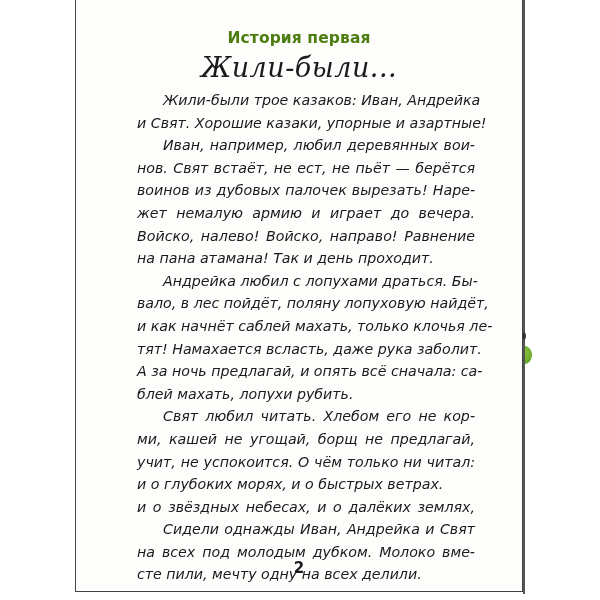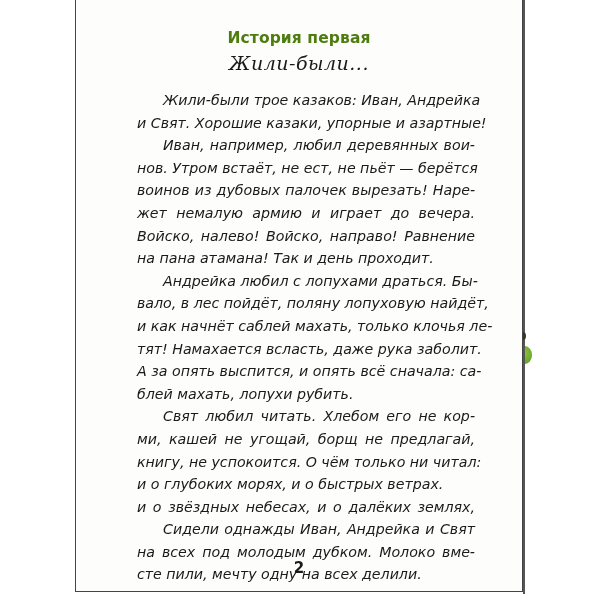--- a/index.html
+++ b/index.html
@@ -38,21 +38,21 @@
       color: #4d7c0f;
     }
     .story-title {
       position: absolute;
       left: 0;
       right: 0;
       top: 53px;
       text-align: center;
       font-family: "DejaVu Serif", serif;
       font-style: italic;
-      font-size: 19px;
+      font-size: 27px;
       color: #1a1a1a;
       letter-spacing: 0.5px;
     }
     .body-text {
       position: absolute;
       left: 61px;
       top: 90px;
       width: 338px;
       font-family: "DejaVu Sans", sans-serif;
       font-size: 14.2px;
@@ -123,38 +123,38 @@
   <div class="chapter-label">История первая</div>
   <div class="story-title">Жили-были...</div>
 
   <div class="body-text">
     <p class="para">
       <span class="line first">Жили-были трое казаков: Иван, Андрейка</span>
       <span class="line last">и Свят. Хорошие казаки, упорные и азартные!</span>
     </p>
     <p class="para">
       <span class="line first">Иван, например, любил деревянных вои-</span>
-      <span class="line">нов. Утром встаёт, не ест, не пьёт — берётся</span>
+      <span class="line">нов. Свят встаёт, не ест, не пьёт — берётся</span>
       <span class="line">воинов из дубовых палочек вырезать! Наре-</span>
       <span class="line">жет немалую армию и играет до вечера.</span>
       <span class="line">Войско, налево! Войско, направо! Равнение</span>
       <span class="line last">на пана атамана! Так и день проходит.</span>
     </p>
     <p class="para">
       <span class="line first">Андрейка любил с лопухами драться. Бы-</span>
       <span class="line">вало, в лес пойдёт, поляну лопуховую найдёт,</span>
       <span class="line">и как начнёт саблей махать, только клочья ле-</span>
       <span class="line">тят! Намахается всласть, даже рука заболит.</span>
-      <span class="line">А за опять выспится, и опять всё сначала: са-</span>
+      <span class="line">А за ночь предлагай, и опять всё сначала: са-</span>
       <span class="line last">блей махать, лопухи рубить.</span>
     </p>
     <p class="para">
       <span class="line first">Свят любил читать. Хлебом его не кор-</span>
       <span class="line">ми, кашей не угощай, борщ не предлагай,</span>
-      <span class="line">книгу, не успокоится. О чём только ни читал:</span>
+      <span class="line">учит, не успокоится. О чём только ни читал:</span>
       <span class="line last">и о глубоких морях, и о быстрых ветрах.</span>
       <span class="line">и о звёздных небесах, и о далёких землях,</span>
     </p>
     <p class="para">
       <span class="line first">Сидели однажды Иван, Андрейка и Свят</span>
       <span class="line">на всех под молодым дубком. Молоко вме-</span>
       <span class="line last">сте пили, мечту одну на всех делили.</span>
     </p>
   </div>
 

